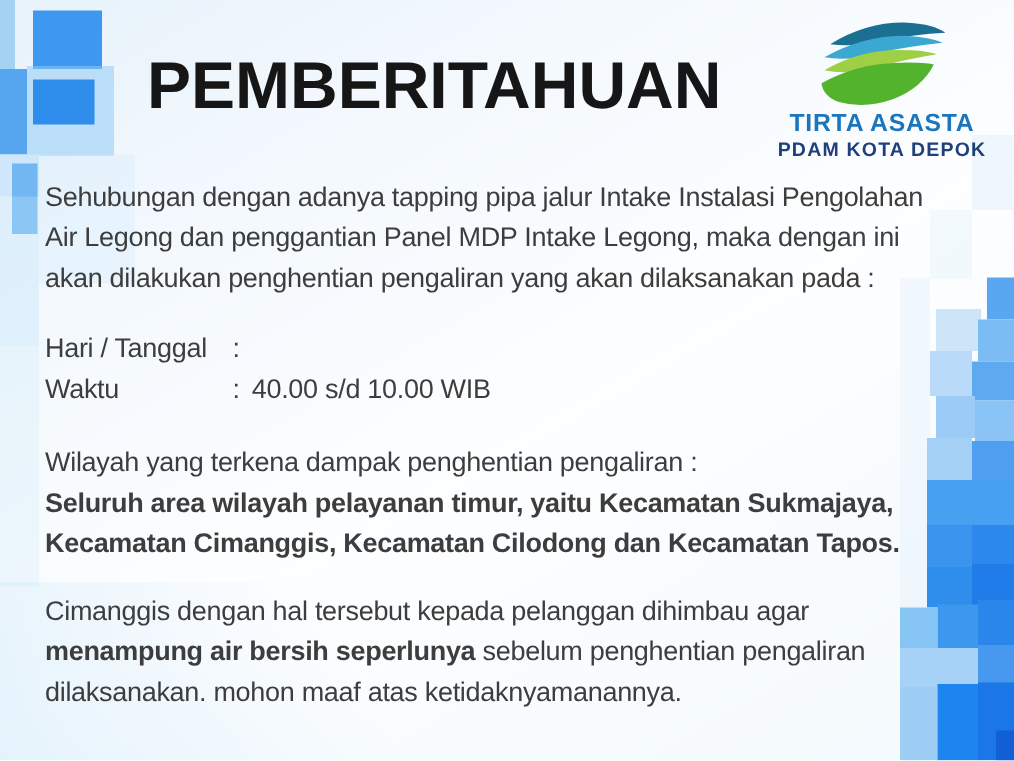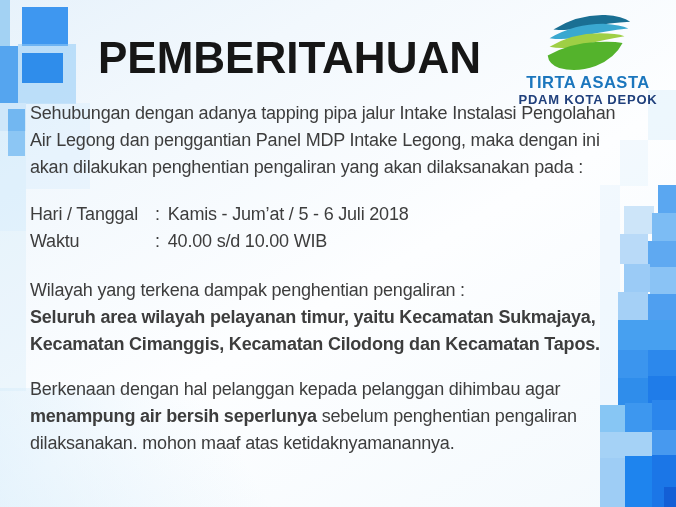--- a/index.html
+++ b/index.html
@@ -16,21 +16,21 @@
   .title {
     position:absolute; left:98px; top:33px;
     font-size:44px; font-weight:700; color:#161616; letter-spacing:0px;
     white-space:nowrap;
   }
   .logo { position:absolute; left:506px; top:12px; width:164px; text-align:center; }
   .logo svg { display:block; margin:0 auto; }
   .brand { font-size:16.5px; font-weight:700; color:#1b76bd; letter-spacing:0.5px; margin-top:1px;text-align:center; }
   .brand-sub { font-size:13px; font-weight:700; color:#20407c; letter-spacing:0.8px; }
   .content {
-    position:absolute; left:30px; top:100px; width:600px;
+    position:absolute; left:30px; top:118px; width:600px;
     color:#3d3d3d; font-size:18px; line-height:27px; letter-spacing:-0.2px;
   }
   .intro { margin:0 0 20px 0; }
   .schedule { margin:16px 0 22px 0; }
   .sched-row { display:flex; }
   .sched-label { width:125px; flex-shrink:0; }
   .sched-colon { margin-right:8px; }
   .impact { margin:0 0 18px 0; }
   .impact-detail { font-weight:700; }
   .closing { margin:0; }
@@ -100,30 +100,29 @@
     <div class="brand-sub">PDAM KOTA DEPOK</div>
   </div>
 
   <div class="content">
     <p class="intro">Sehubungan dengan adanya tapping pipa jalur Intake Instalasi Pengolahan Air Legong dan penggantian Panel MDP Intake Legong, maka dengan ini akan dilakukan penghentian pengaliran yang akan dilaksanakan pada :</p>
 
     <div class="schedule">
       <div class="sched-row">
         <span class="sched-label">Hari / Tanggal</span>
         <span class="sched-colon">:</span>
-        <span>Kamis - Jum’at / 5 - 6 Juli 2018</span>
       </div>
       <div class="sched-row">
         <span class="sched-label">Waktu</span>
         <span class="sched-colon">:</span>
         <span>40.00 s/d 10.00 WIB</span>
       </div>
     </div>
 
     <div class="impact">
       <div>Wilayah yang terkena dampak penghentian pengaliran :</div>
       <div class="impact-detail">Seluruh area wilayah pelayanan timur, yaitu Kecamatan Sukmajaya, Kecamatan Cimanggis, Kecamatan Cilodong dan Kecamatan Tapos.</div>
     </div>
 
-    <p class="closing"><span>Berkenaan dengan hal pelanggan kepada pelanggan dihimbau agar </span><span class="closing-bold">menampung air bersih seperlunya</span><span> sebelum penghentian pengaliran dilaksanakan. mohon maaf atas ketidaknyamanannya.</span></p>
+    <p class="closing"><span>Cimanggis dengan hal tersebut kepada pelanggan dihimbau agar </span><span class="closing-bold">menampung air bersih seperlunya</span><span> sebelum penghentian pengaliran dilaksanakan. mohon maaf atas ketidaknyamanannya.</span></p>
   </div>
 
 </div>
 
 </body></html>

